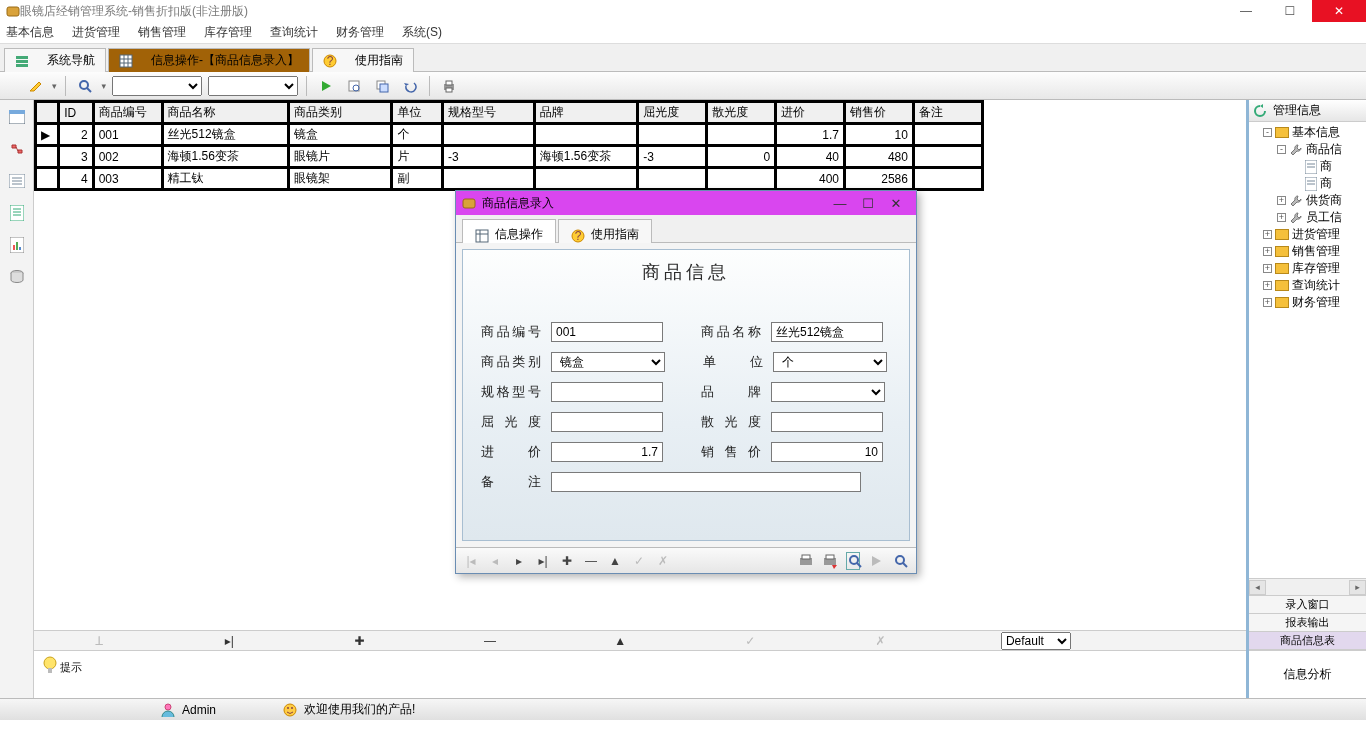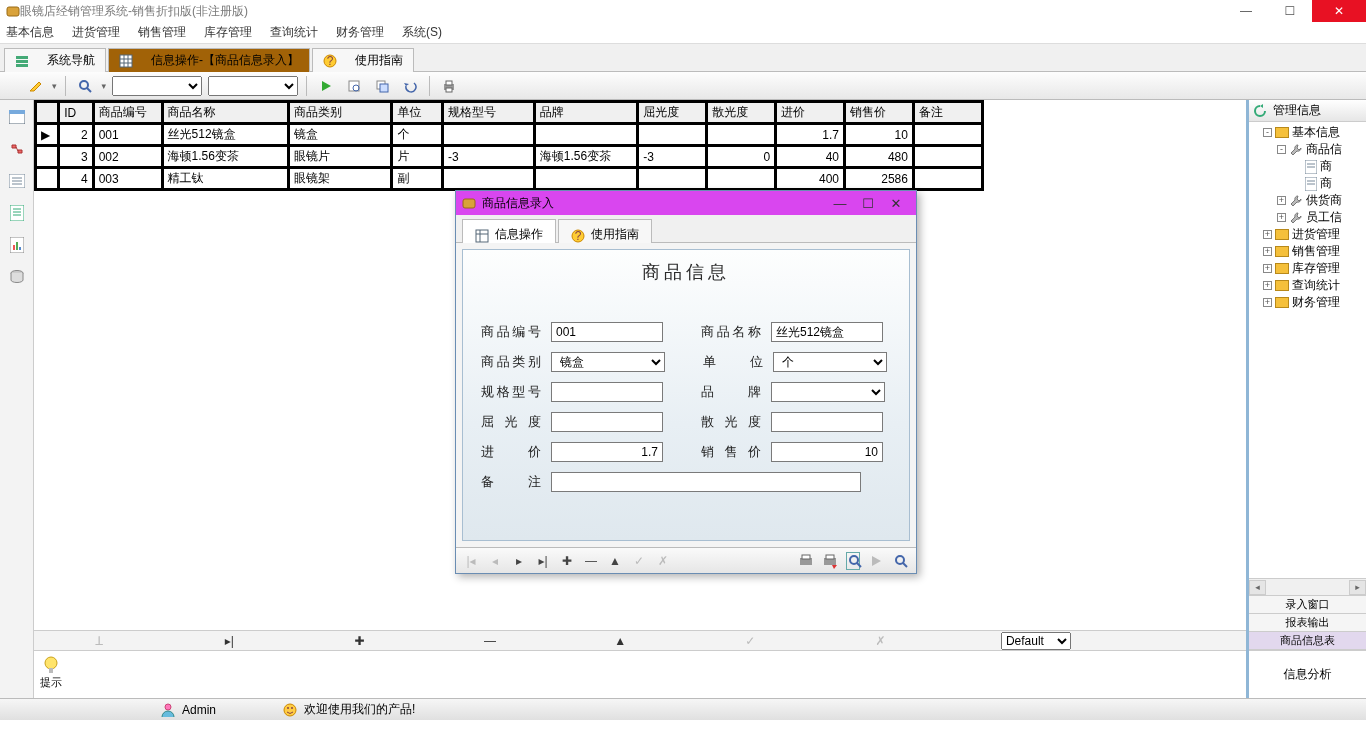--- a/index.html
+++ b/index.html
@@ -306,21 +306,21 @@
       <span class="nbtn">▸|</span>
       <span class="nbtn">✚</span>
       <span class="nbtn">—</span>
       <span class="nbtn">▲</span>
       <span class="nbtn" style="color:#bbb">✓</span>
       <span class="nbtn" style="color:#bbb">✗</span>
       <select><option>Default</option></select>
     </div>
 
     <div class="hintbar">
-      <div style="display:flex;flex-direction:column;align-items:center">
+      <div style="display:flex;flex-direction:row;align-items:flex-end">
         <span>
             <svg width="20" height="20">
               <circle cx="10" cy="8" r="6" fill="#ffe46b" stroke="#caa21a"></circle>
               <rect x="8" y="13" width="4" height="5" fill="#bbb"></rect>
             </svg>
           </span>
         <span style="font-size:11px">提示</span>
       </div>
     </div>
   </div>

